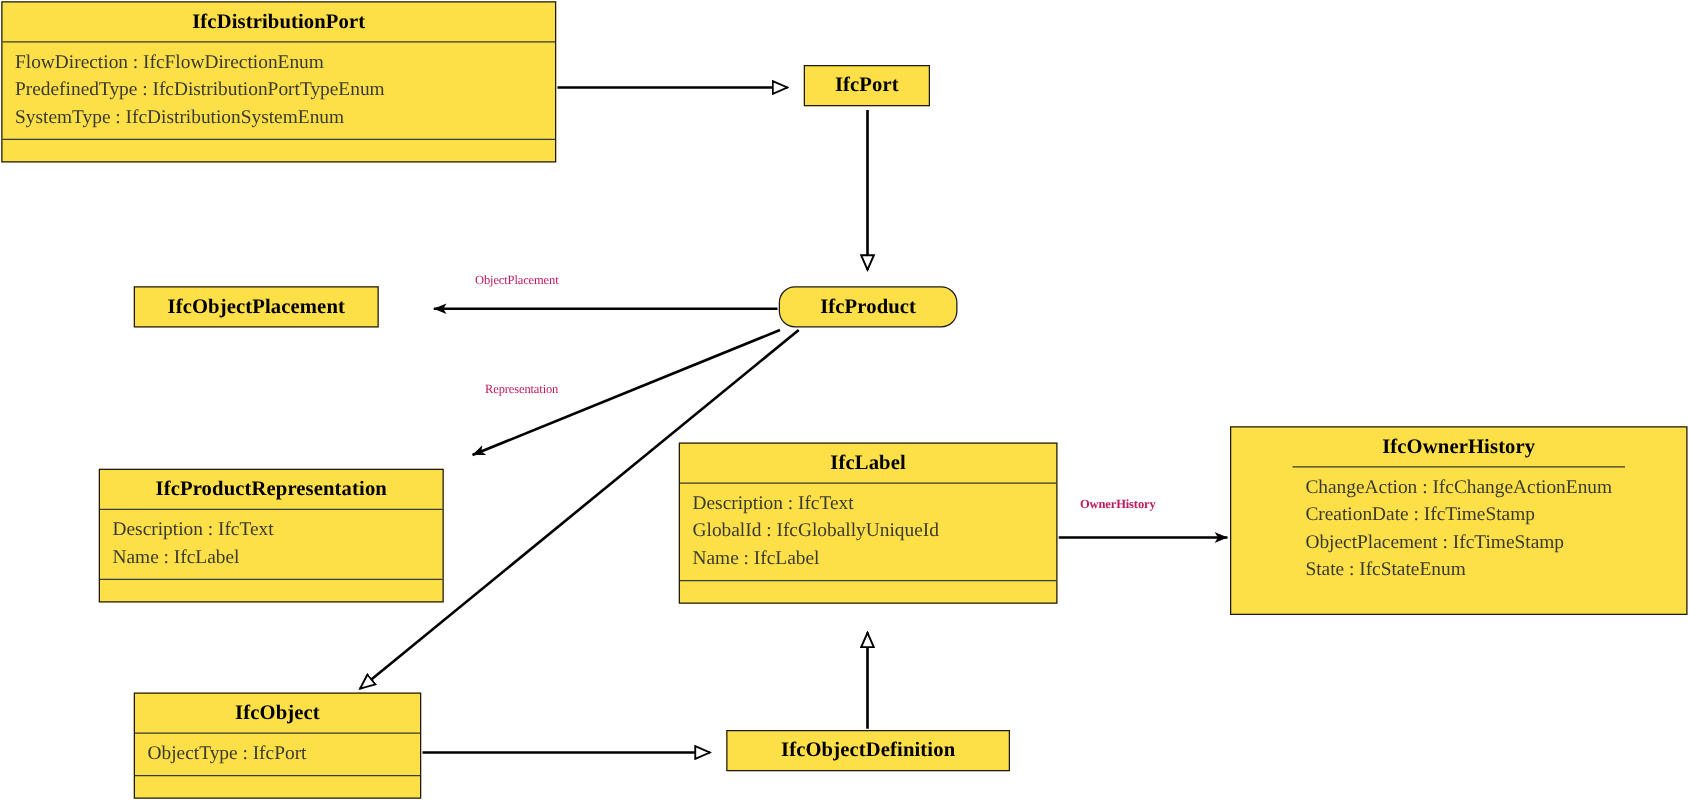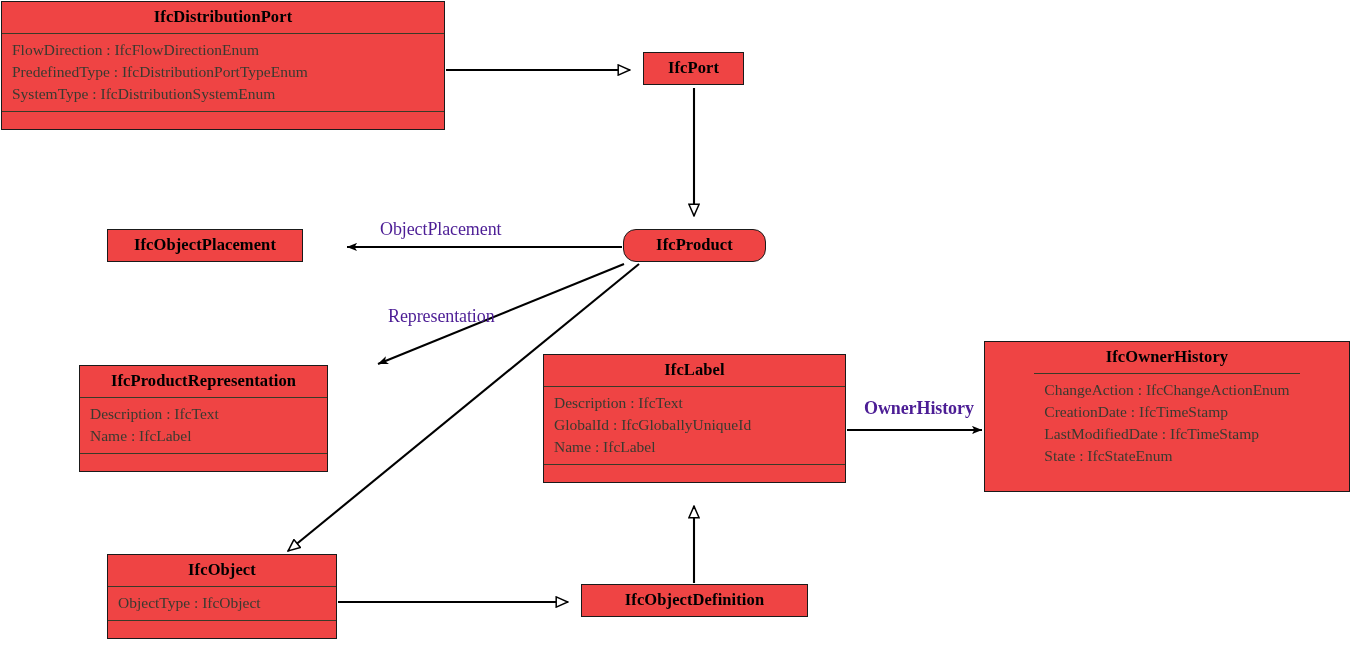--- a/index.html
+++ b/index.html
@@ -19,21 +19,21 @@
     position: absolute;
     left: 0;
     top: 0;
     width: 1352px;
     height: 649px;
     pointer-events: none;
   }
   .uml-class {
     position: absolute;
     box-sizing: border-box;
-    background: #ef4444;
+    background: #fde047;
     border: 1.6px solid #1a1a1a;
     display: flex;
     flex-direction: column;
   }
   .class-name {
     font-weight: bold;
     font-size: 16.5px;
     text-align: center;
     color: #000000;
     padding: 6px 8px 7px 8px;
@@ -50,31 +50,31 @@
     font-size: 15.5px;
     color: #3a3a30;
     line-height: 1.42;
     white-space: nowrap;
   }
   .empty-compartment {
     height: 17px;
   }
   .edge-label {
     position: absolute;
-    font-size: 18px;
-    color: #4c1d95;
+    font-size: 10px;
+    color: #be185d;
     white-space: nowrap;
     letter-spacing: -0.1px;
   }
   
   #box-ifcdistributionport { left: 1px;   top: 1px;   width: 444px; }
   #box-ifcport             { left: 643px; top: 52px;  width: 101px; }
   #box-ifcobjectplacement  { left: 107px; top: 229px; width: 196px; }
   #box-ifcproduct          { left: 623px; top: 229px; width: 143px; border-radius: 13px; }
-  #box-ifcproductrepresentation { left: 79px;  top: 365px; width: 249px; }
+  #box-ifcproductrepresentation { left: 79px;  top: 375px; width: 276px; }
   #box-ifcroot             { left: 543px; top: 354px; width: 303px; }
   #box-ifcownerhistory     { left: 984px; top: 341px; width: 366px; align-items: center; }
   #box-ifcobject           { left: 107px; top: 554px; width: 230px; }
   #box-ifcobjectdefinition { left: 581px; top: 584px; width: 227px; }
 </style>
 </head>
 <body>
 
 <div id="diagram-root">
 
@@ -160,30 +160,30 @@
       <div class="attr-line">Name : IfcLabel</div>
     </div>
     <div class="empty-compartment compartment-divider"></div>
   </div>
 
   <div class="uml-class" id="box-ifcownerhistory">
     <div class="class-name">IfcOwnerHistory</div>
     <div class="attr-compartment compartment-divider">
       <div class="attr-line">ChangeAction : IfcChangeActionEnum</div>
       <div class="attr-line">CreationDate : IfcTimeStamp</div>
-      <div class="attr-line">LastModifiedDate : IfcTimeStamp</div>
+      <div class="attr-line">ObjectPlacement : IfcTimeStamp</div>
       <div class="attr-line">State : IfcStateEnum</div>
     </div>
     <div class="empty-compartment compartment-divider"></div>
   </div>
 
   <div class="uml-class" id="box-ifcobject">
     <div class="class-name">IfcObject</div>
     <div class="attr-compartment compartment-divider">
-      <div class="attr-line">ObjectType : IfcObject</div>
+      <div class="attr-line">ObjectType : IfcPort</div>
     </div>
     <div class="empty-compartment compartment-divider"></div>
   </div>
 
   <div class="uml-class" id="box-ifcobjectdefinition">
     <div class="class-name">IfcObjectDefinition</div>
   </div>
 
   <div class="edge-label" style="left: 380px; top: 219px;">ObjectPlacement</div>
 

